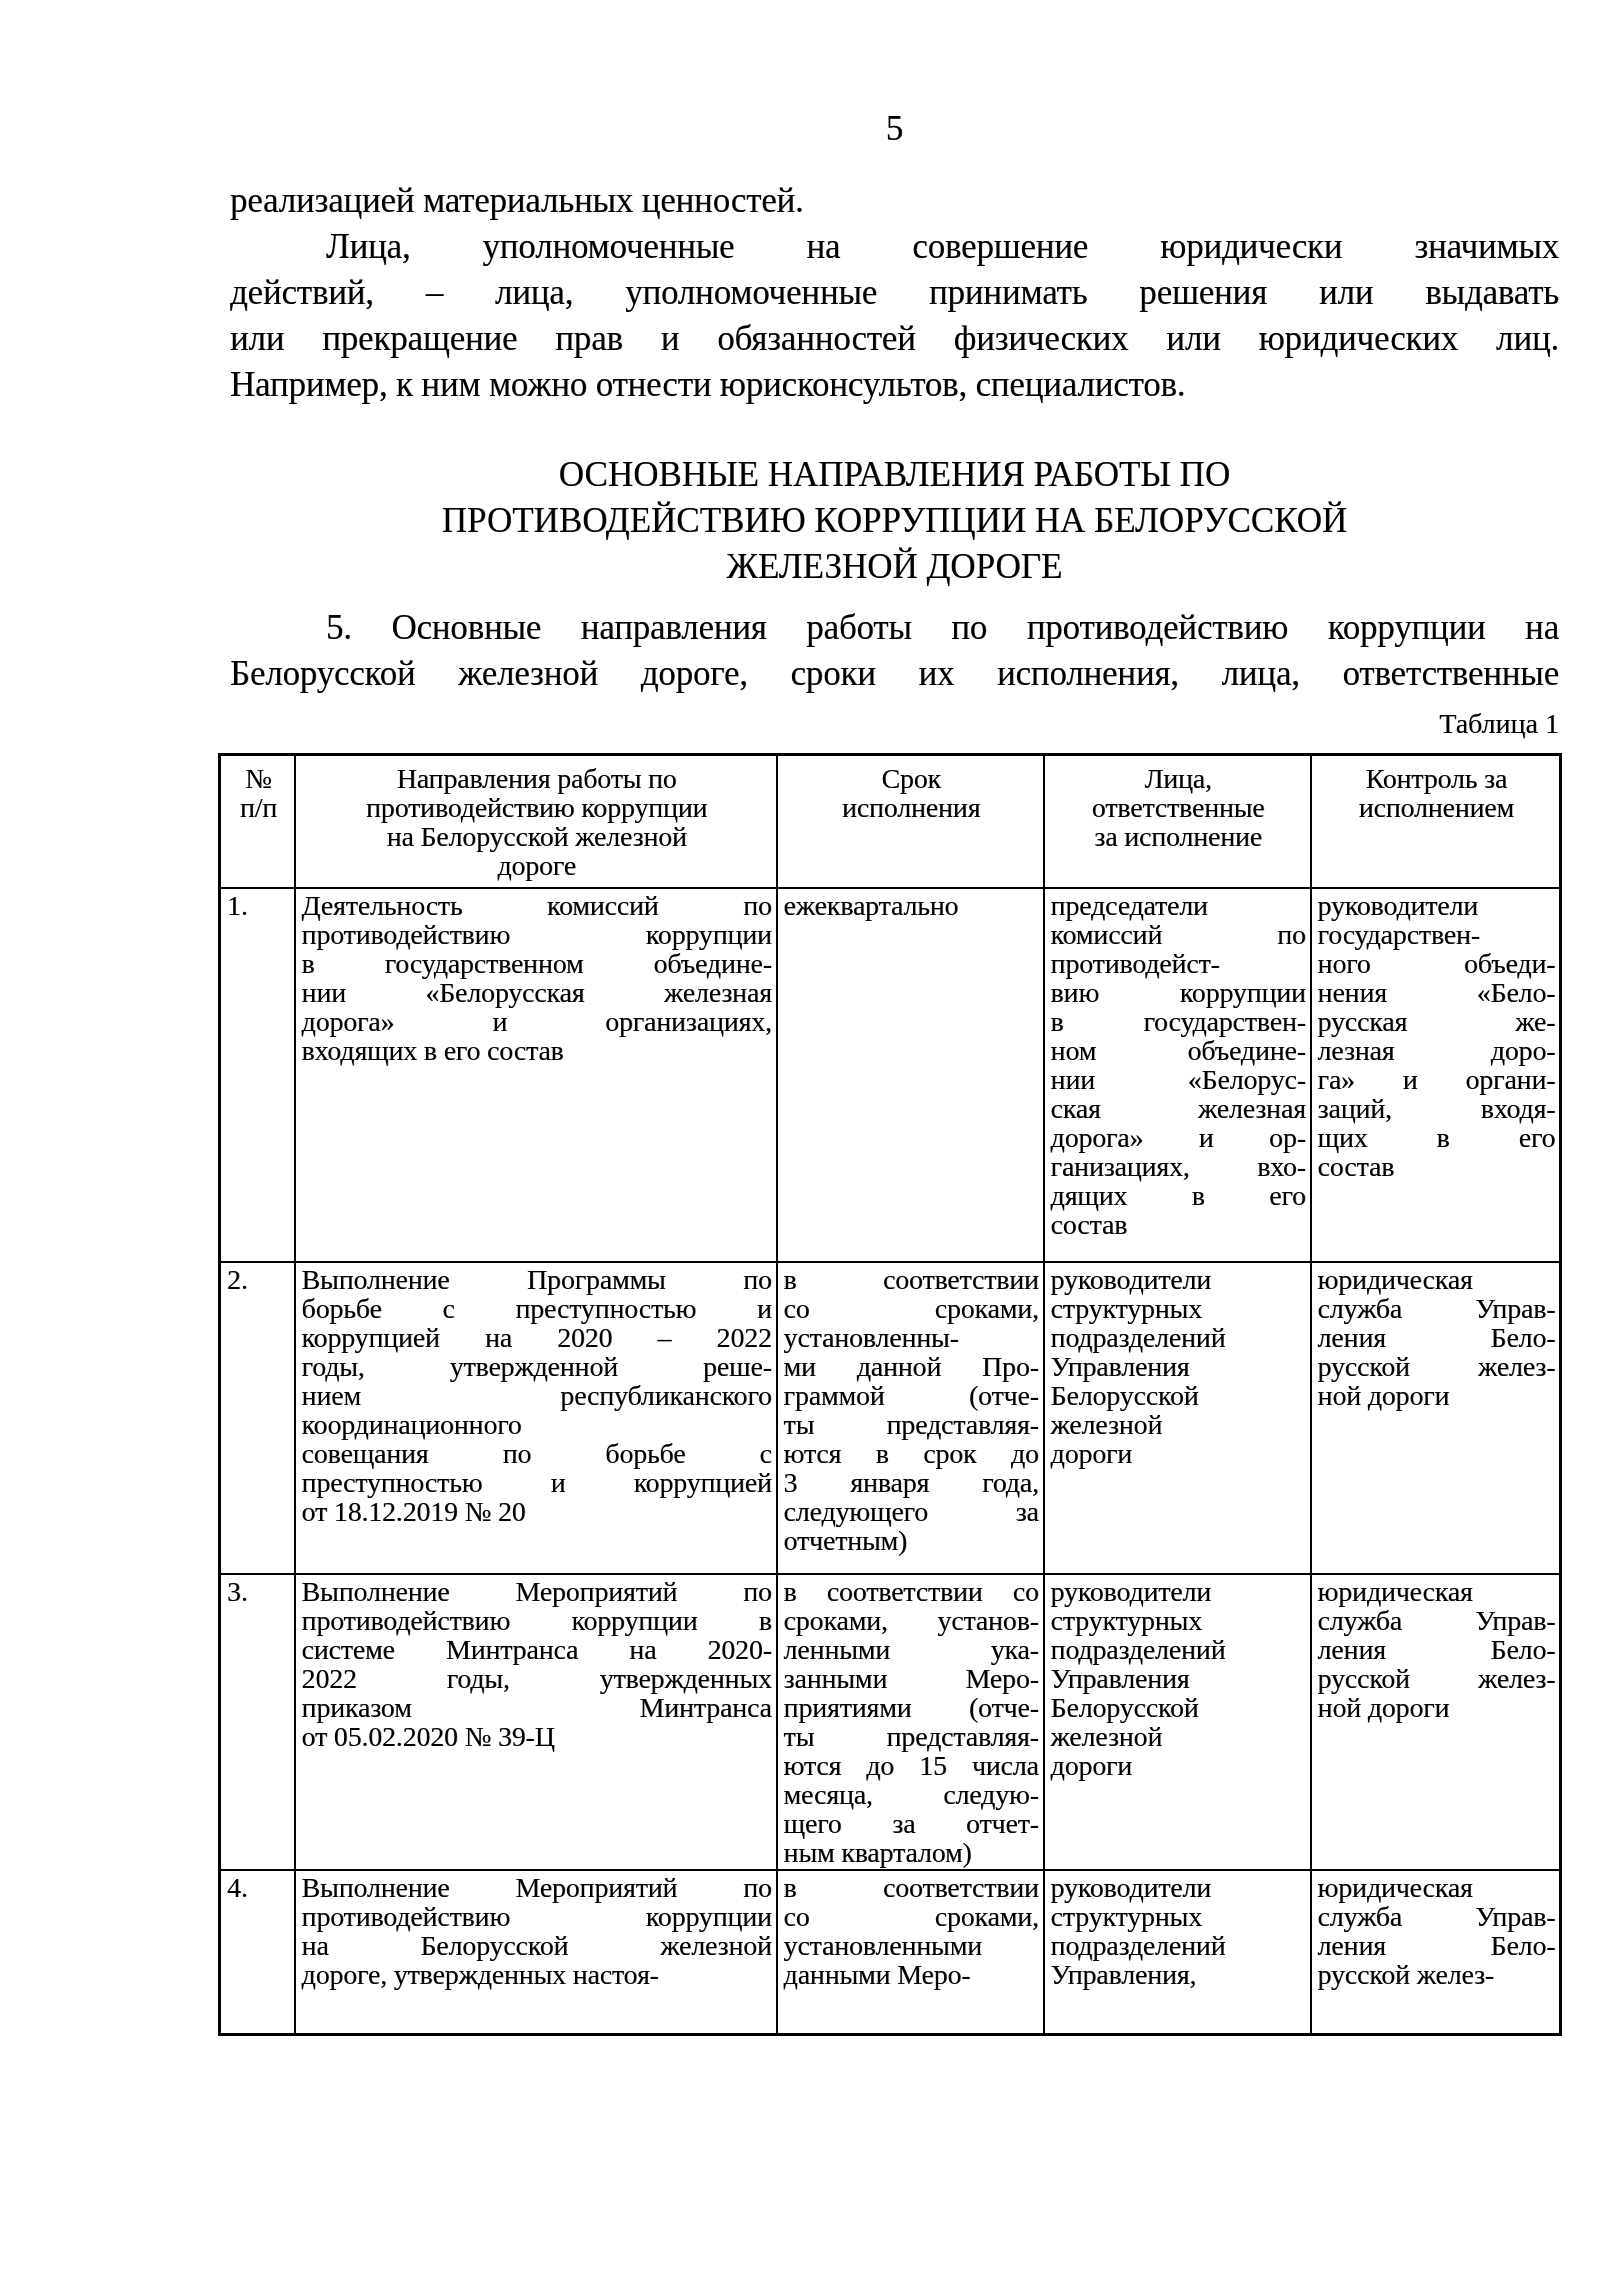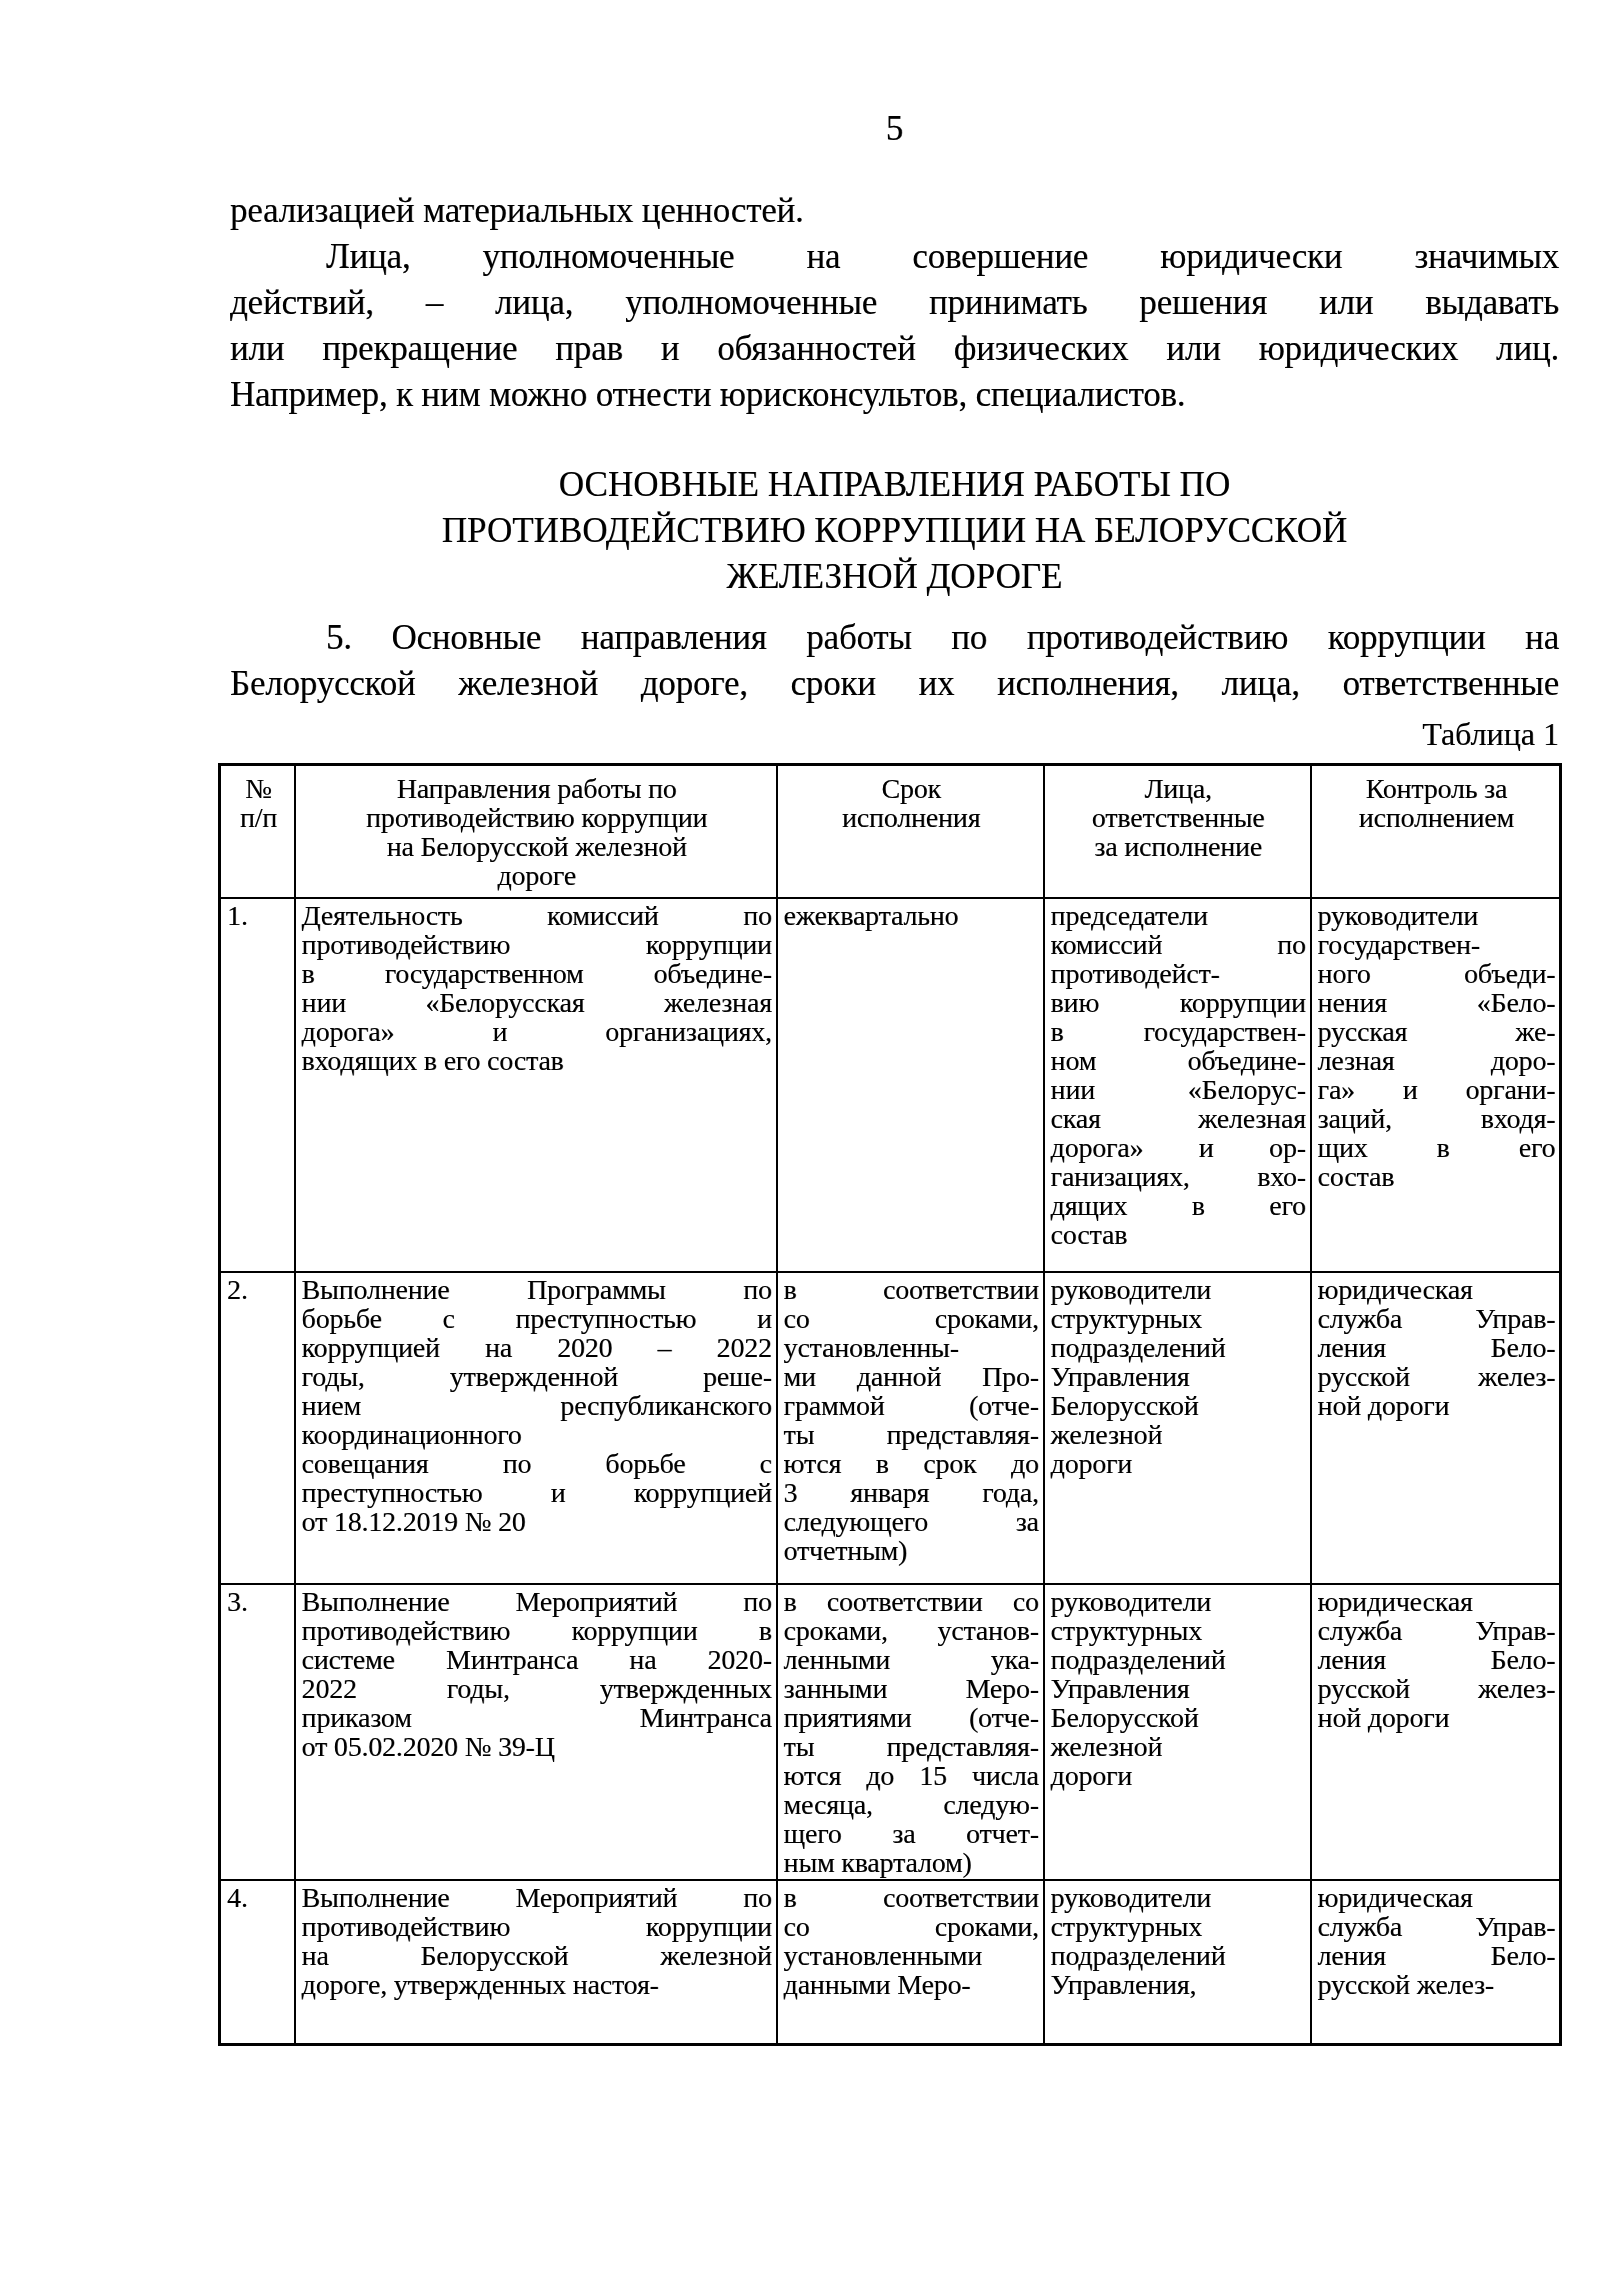--- a/index.html
+++ b/index.html
@@ -24,21 +24,21 @@
   }
   .scan-text {
     text-shadow: 0.4px 0.4px 0 rgba(0,0,0,0.45);
   }
   .page-number {
     text-align: center;
     font-size: 35px;
     line-height: 46px;
   }
   .body-block {
-    margin-top: 36px;
+    margin-top: 26px;
     font-size: 35px;
     line-height: 46px;
     letter-spacing: -0.2px;
   }
   .line { min-height: 1em; }
   
   .just .line {
     text-align: justify;
     text-align-last: justify;
   }
@@ -62,21 +62,21 @@
     text-align: center;
   }
   .section-par {
     margin-top: 15px;
     font-size: 35px;
     line-height: 46px;
     letter-spacing: -0.2px;
   }
   .table-caption {
     margin-top: 3.9px;
-    font-size: 32px;
+    font-size: 28px;
     line-height: 46px;
     text-align: right;
   }
   table.doc-table {
     border-collapse: collapse;
     table-layout: fixed;
     width: 1341px;
     margin-left: -11.8px;
     margin-top: 5.9px;
     border: 3.9px solid #000000;

